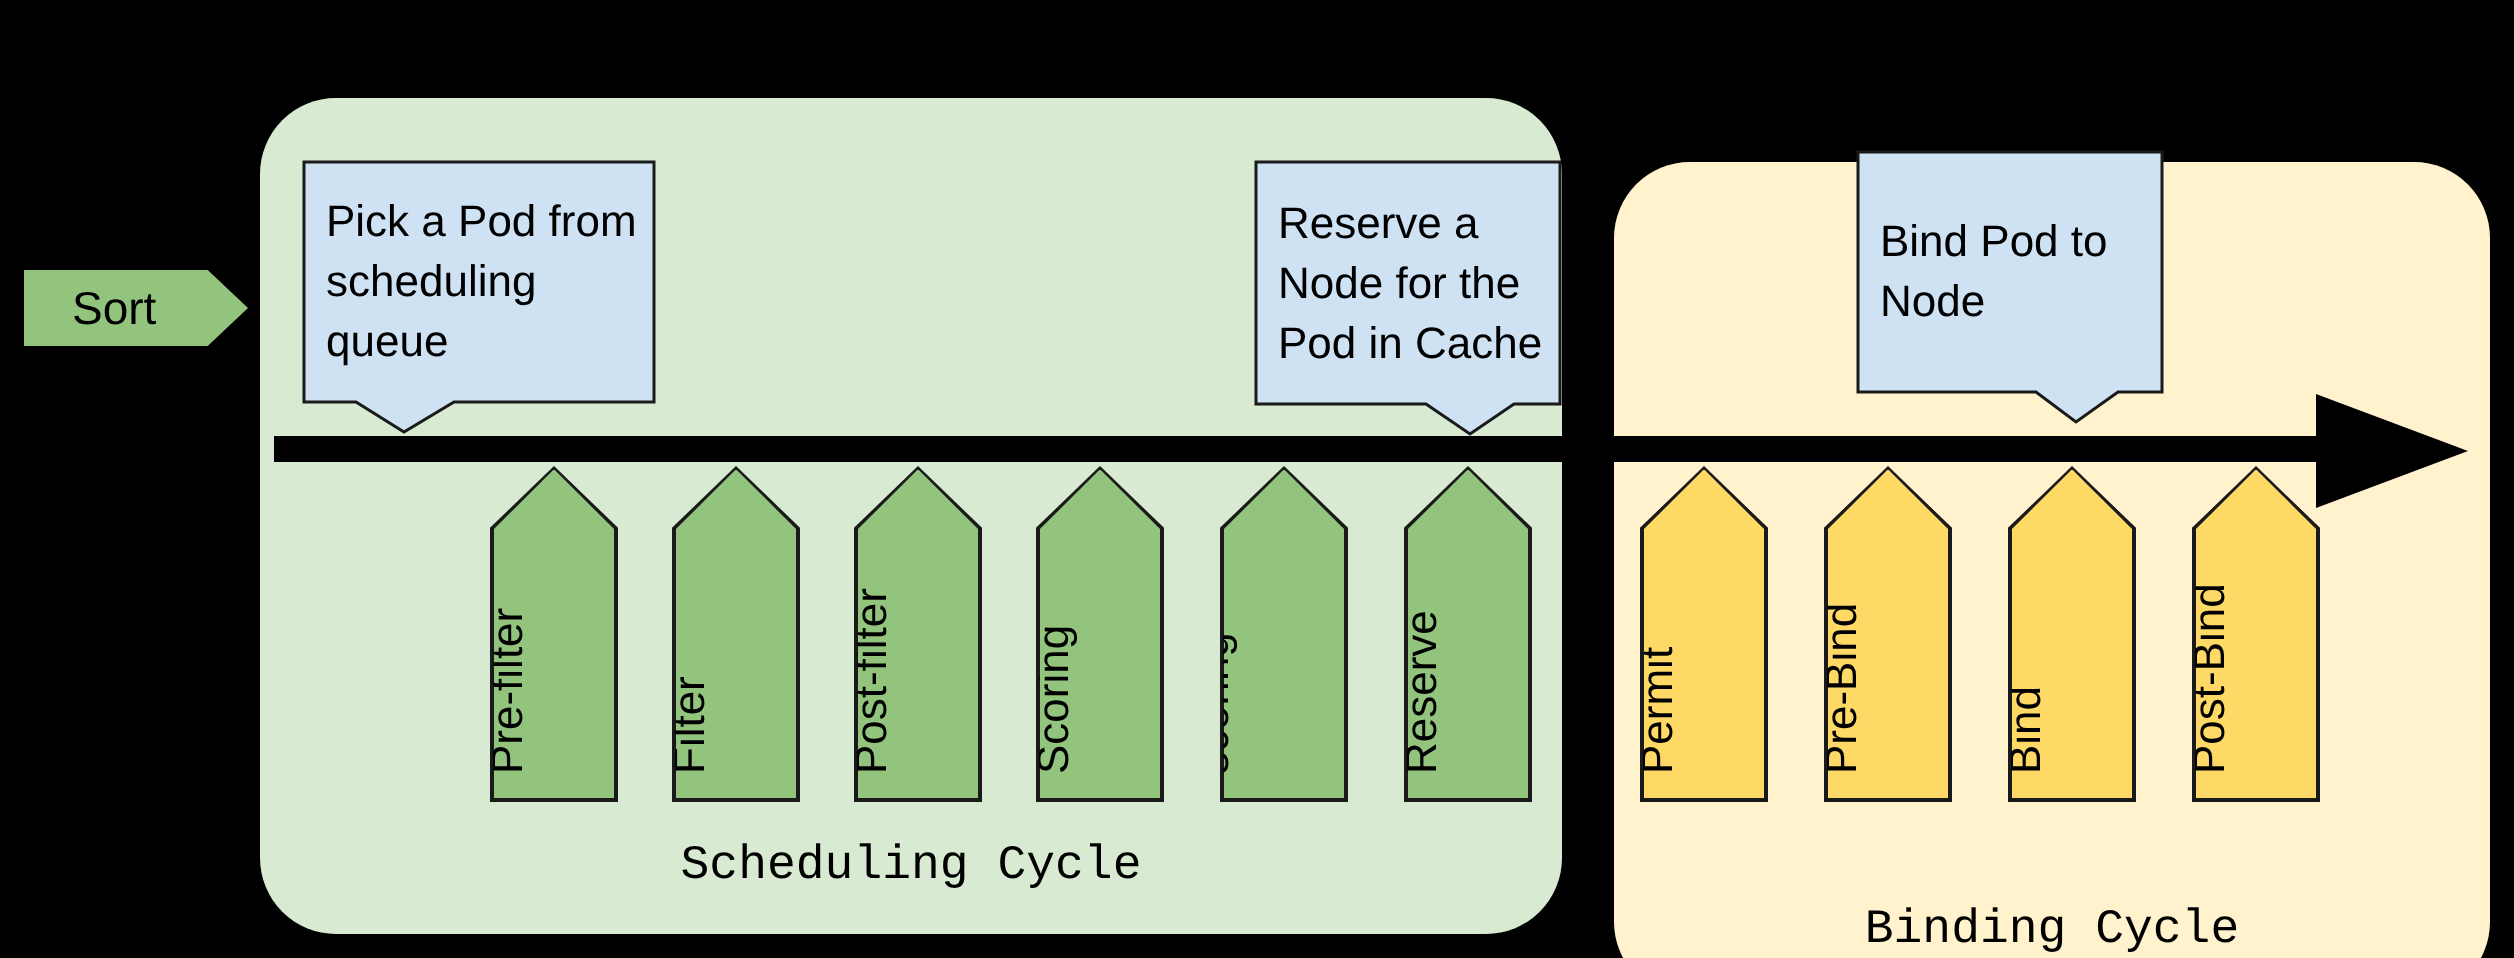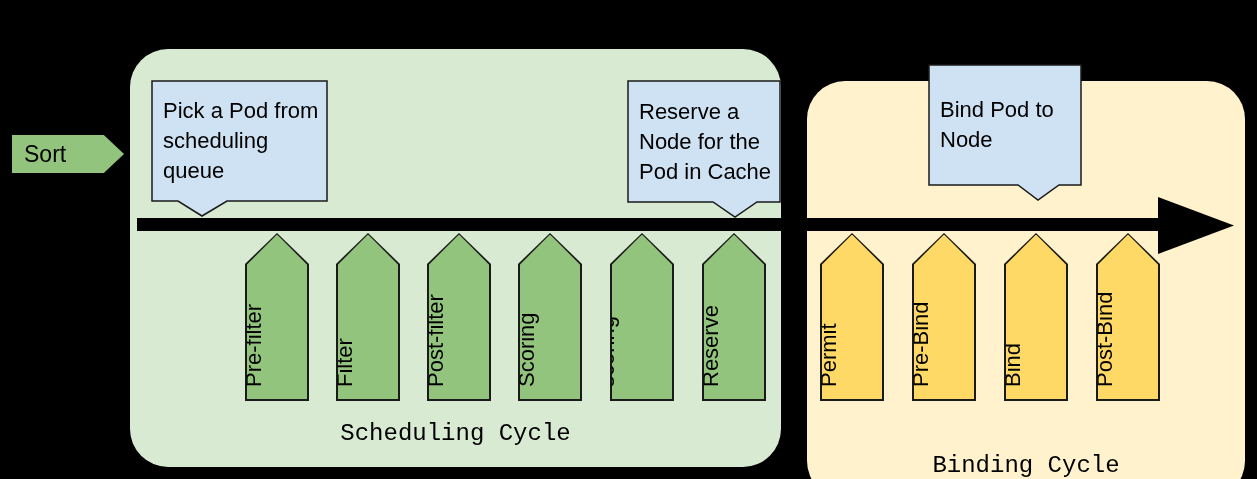--- a/index.html
+++ b/index.html
@@ -18,21 +18,21 @@
     font-size:24px; line-height:28px; color:#000;font-family:Liberation Mono, monospace;
   }
 
   
   .sort-arrow {
     position:absolute; left:12px; top:135px; width:112px; height:38px;
     background:var(--c-green-stage, #93c47d);
     clip-path:polygon(0 0, 82% 0, 100% 50%, 82% 100%, 0 100%);
     display:flex; align-items:center;
   }
-  .sort-arrow span { font-size:23px; padding-left:12px; }
+  .sort-arrow span { font-size:23px; padding-left:24px; }
 
   
   .timeline {
     position:absolute; left:137px; top:218px; width:1023px; height:13px;
     background:var(--c-ink, #000);
   }
   .timeline-head {
     position:absolute; left:1158px; top:197px; width:76px; height:57px;
     background:var(--c-ink, #000);
     clip-path:polygon(0 0, 100% 50%, 0 100%);
@@ -152,21 +152,21 @@
 
   <div class="callout" style="left:627px; top:80px; width:154px; height:138px">
     <svg width="154" height="138" viewBox="0 0 154 138">
       <polygon class="callout-shape-poly" points="1,1 153,1 153,122 130,122 108,137 86,122 1,122"></polygon>
     </svg>
     <div class="callout-text" style="height:123px">Reserve a
 Node for the
 Pod in Cache</div>
   </div>
 
-  <div class="callout" style="left:928px; top:64px; width:154px; height:142px">
+  <div class="callout" style="left:928px; top:75px; width:154px; height:142px">
     <svg width="154" height="137" viewBox="0 0 154 137">
       <polygon class="callout-shape-poly" points="1,1 153,1 153,121 131,121 110,136 90,121 1,121"></polygon>
     </svg>
     <div class="callout-text" style="height:122px">Bind Pod to
 Node</div>
   </div>
 
 </div>
 
 </body></html>

